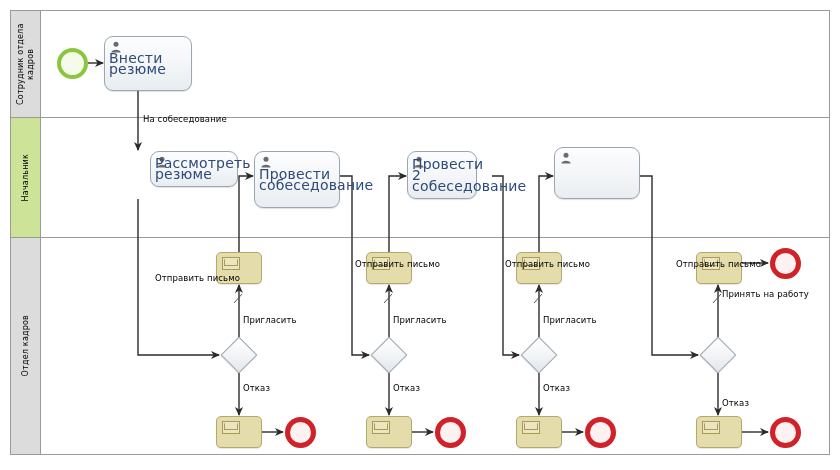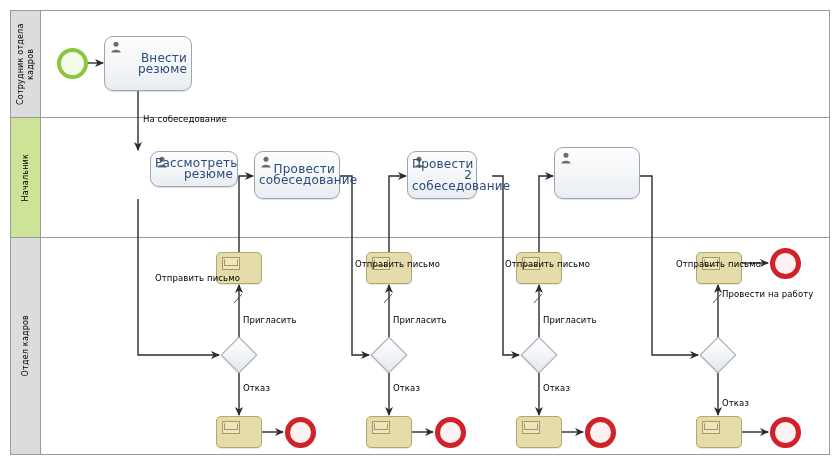--- a/index.html
+++ b/index.html
@@ -17,21 +17,21 @@
     font-size:8px;color:#000;text-align:center;line-height:10px;letter-spacing:.2px;
     white-space:normal;max-height:100%;
   }
   .lane-body{position:absolute;left:30px;right:0;top:0;bottom:0;}
 
   
   .task{position:absolute;box-sizing:border-box;border:1px solid #9aa6b2;border-radius:9px;
         background:linear-gradient(180deg,#fdfdfe 0%,#f3f5f7 55%,#e9edf1 100%);
         box-shadow:0 1px 1px rgba(0,0,0,.12);}
   .task .tlabel{position:absolute;left:4px;right:4px;top:50%;transform:translateY(-50%);
-        text-align:right;font-size:12px;color:#2d4a7a;line-height:11px;letter-spacing:.2px;}
+        text-align:left;font-size:14px;color:#2d4a7a;line-height:11px;letter-spacing:.2px;}
   .task .user-ico{position:absolute;left:5px;top:4px;width:12px;height:12px;}
 
   
   .msgtask{position:absolute;box-sizing:border-box;border:1px solid #b4a96b;border-radius:5px;
         background:#e4dcab;box-shadow:0 1px 1px rgba(0,0,0,.10);}
   .msgtask .env{position:absolute;left:5px;top:4px;width:18px;height:13px;
         border:1px solid #a79a5e;background:#ece5bd;box-sizing:border-box;}
   .msgtask .env:after{content:"";position:absolute;left:1px;top:1px;width:14px;height:7px;
         border-left:1px solid #a79a5e;border-right:1px solid #a79a5e;
         border-bottom:1px solid #a79a5e;box-sizing:border-box;
@@ -150,21 +150,21 @@
   </div>
 
   <div class="task" style="left:104px;top:151px;width:88px;height:36px;margin-left:46px;">
     <svg class="user-ico" viewBox="0 0 12 12">
       <circle cx="6" cy="3.3" r="2.5" fill="#6b6b6b"></circle>
       <path d="M1.4,11.5 C1.4,7.8 10.6,7.8 10.6,11.5 Z" fill="#6b6b6b"></path>
     </svg>
     <div class="tlabel">Рассмотреть резюме</div>
   </div>
 
-  <div class="task" style="left:254px;top:151px;width:86px;height:48px;padding-left:40px;">
+  <div class="task" style="left:254px;top:151px;width:86px;height:57px;padding-left:40px;">
     <svg class="user-ico" viewBox="0 0 12 12">
       <circle cx="6" cy="3.3" r="2.5" fill="#6b6b6b"></circle>
       <path d="M1.4,11.5 C1.4,7.8 10.6,7.8 10.6,11.5 Z" fill="#6b6b6b"></path>
     </svg>
     <div class="tlabel">Провести собеседование</div>
   </div>
 
   <div class="task" style="left:407px;top:151px;width:70px;height:48px;">
     <svg class="user-ico" viewBox="0 0 12 12">
       <circle cx="6" cy="3.3" r="2.5" fill="#6b6b6b"></circle>
@@ -220,20 +220,20 @@
   <div class="flabel" style="left:143px;top:114px;">На собеседование</div>
 
   <div class="flabel" style="left:155px;top:273px;">Отправить письмо</div>
   <div class="flabel" style="left:355px;top:259px;">Отправить письмо</div>
   <div class="flabel" style="left:505px;top:259px;">Отправить письмо</div>
   <div class="flabel" style="left:676px;top:259px;">Отправить письмо</div>
 
   <div class="flabel" style="left:243px;top:315px;">Пригласить</div>
   <div class="flabel" style="left:393px;top:315px;">Пригласить</div>
   <div class="flabel" style="left:543px;top:315px;">Пригласить</div>
-  <div class="flabel" style="left:722px;top:289px;">Провести на работу</div>
+  <div class="flabel" style="left:722px;top:289px;">Принять на работу</div>
 
   <div class="flabel" style="left:243px;top:383px;">Отказ</div>
   <div class="flabel" style="left:393px;top:383px;">Отказ</div>
   <div class="flabel" style="left:543px;top:383px;">Отказ</div>
   <div class="flabel" style="left:722px;top:398px;">Отказ</div>
 
 </div>
 
 </body></html>

